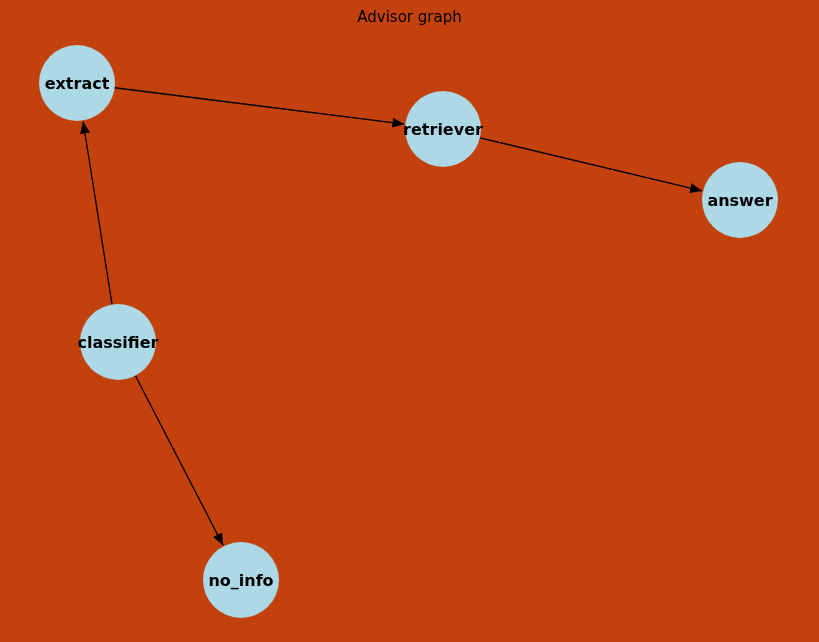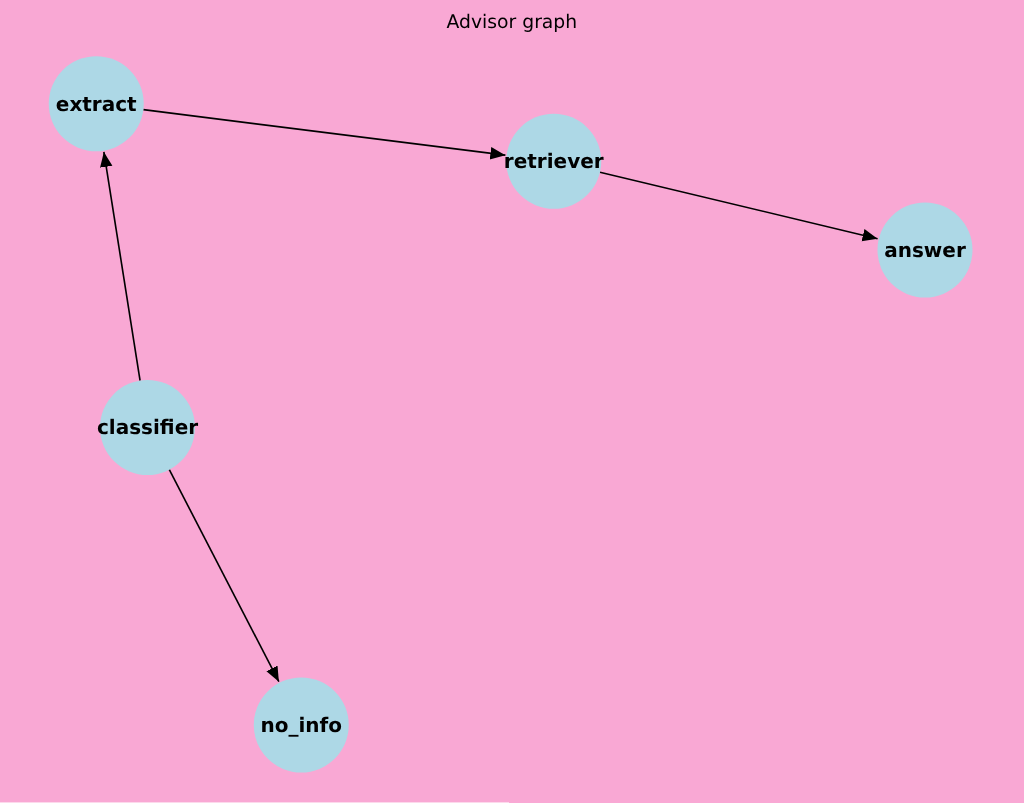--- a/index.html
+++ b/index.html
@@ -4,21 +4,21 @@
 <style>
   html, body {
     margin: 0;
     padding: 0;
     background: #ffffff;
   }
   .figure {
     position: relative;
     width: 819px;
     height: 642px;
-    background: #f9a8d4;
+    background: #c2410c;
     overflow: hidden;
     font-family: "DejaVu Sans", "Liberation Sans", sans-serif;
   }
   .graph-title {
     position: absolute;
     top: 8px;
     left: 0;
     width: 100%;
     text-align: center;
     font-size: 15px;

